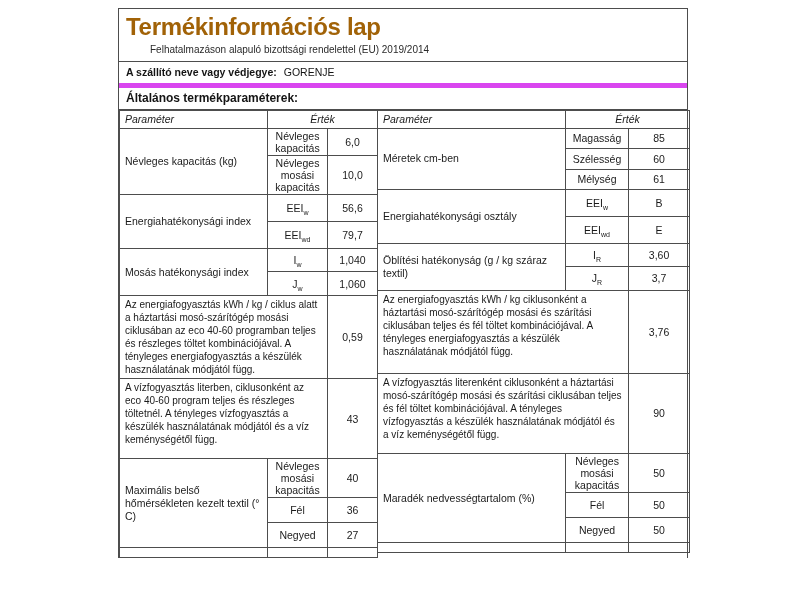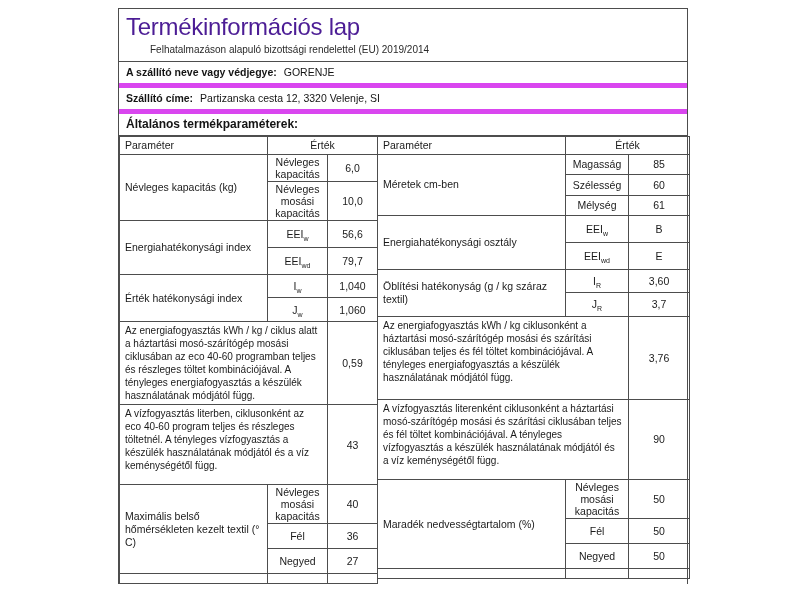--- a/index.html
+++ b/index.html
@@ -8,42 +8,42 @@
     width: 800px; height: 600px;
     font-family: "Liberation Sans", sans-serif;
     color: #141414;
   }
   .page { position: relative; width: 800px; height: 600px; background: #fff; overflow: hidden; }
   .sheet {
     position: absolute; left: 118px; top: 8px; width: 570px;
     border: 1px solid #4d4d4d; border-bottom: none; background: #fff;
   }
   .titleblock { padding: 5px 7px 6px; border-bottom: 1px solid #4d4d4d; }
-  .title { font-size: 24px; font-weight: 400; line-height: 1.12; letter-spacing: -0.3px; color: #4c1d95; }
+  .title { font-size: 24px; font-weight: 700; line-height: 1.12; letter-spacing: -0.3px; color: #a16207; }
   .subtitle { font-size: 10px; margin-top: 3px; color: #2a2a2a; padding-left: 24px; }
   .inforow {
     display: flex; align-items: center; height: 26px; padding: 0 7px;
     border-bottom: 5px solid #d946ef; font-size: 10.5px;
   }
   .inforow .lbl { font-weight: 700; }
   .inforow .val { margin-left: 7px; }
   .sectionrow {
     display: flex; align-items: center; height: 22px; padding: 0 7px;
     border-bottom: 1px solid #4d4d4d; font-size: 12px; font-weight: 700;
   }
   .tables { display: flex; align-items: flex-start; }
   table.ptable { border-collapse: collapse; table-layout: fixed; font-size: 10.5px; color: #1a1a1a; }
   table.ptable.lt { width: 258px; }
   table.ptable.rt { width: 312px; margin-left: -1px; }
   table.ptable td { border: 1px solid #4d4d4d; overflow: hidden; }
   .ptable td.p    { text-align: left;  vertical-align: middle; padding: 2px 5px; line-height: 1.22; }
   .ptable td.para { text-align: left;  vertical-align: top;    padding: 2px 5px; font-size: 10px; line-height: 1.3; }
   .ptable td.s    { text-align: center; vertical-align: middle; padding: 1px 2px; line-height: 1.15; }
   .ptable td.v    { text-align: center; vertical-align: middle; padding: 1px 2px; }
-  .ptable td.head { vertical-align: middle; }
+  .ptable td.head { vertical-align: middle; font-style: italic; }
   .ptable td.c    { text-align: center; }
   sub { font-size: 7px; line-height: 0; }
   
   tr.rh  > td { height: 18px; }
   tr.r20 > td { height: 20px; }
   tr.r21 > td { height: 21px; }
   tr.r23 > td { height: 23px; }
   tr.r24 > td { height: 24px; }
   tr.r25 > td { height: 25px; }
   tr.r27 > td { height: 27px; }
@@ -62,24 +62,20 @@
     <div class="titleblock">
       <div class="title">Termékinformációs lap</div>
       <div class="subtitle">Felhatalmazáson alapuló bizottsági rendelettel (EU) 2019/2014</div>
     </div>
 
     <div class="inforow">
       <span class="lbl">A szállító neve vagy védjegye:</span>
       <span class="val">GORENJE</span>
     </div>
 
-    <div class="inforow">
-      <span class="lbl">Szállító címe:</span>
-      <span class="val">Partizanska cesta 12, 3320 Velenje, SI</span>
-    </div>
 
 
     <div class="sectionrow">
       <span>Általános termékparaméterek:</span>
     </div>
 
     <div class="tables">
 
       <table class="ptable lt">
         <colgroup>
@@ -104,21 +100,21 @@
         <tr class="r27">
           <td class="p" rowspan="2">Energiahatékonysági index</td>
           <td class="s"><span>EEI</span><sub>w</sub></td>
           <td class="v">56,6</td>
         </tr>
         <tr class="r27">
           <td class="s"><span>EEI</span><sub>wd</sub></td>
           <td class="v">79,7</td>
         </tr>
         <tr class="r23">
-          <td class="p" rowspan="2">Érték hatékonysági index</td>
+          <td class="p" rowspan="2">Mosás hatékonysági index</td>
           <td class="s"><span>I</span><sub>w</sub></td>
           <td class="v">1,040</td>
         </tr>
         <tr class="r24">
           <td class="s"><span>J</span><sub>w</sub></td>
           <td class="v">1,060</td>
         </tr>
         <tr class="r83">
           <td class="para" colspan="2">Az energiafogyasztás kWh / kg / ciklus alatt a háztartási mosó-szárítógép mosási ciklusában az eco 40-60 programban teljes és részleges töltet kombinációjával. A tényleges energiafogyasztás a készülék használatának módjától függ.</td>
           <td class="v">0,59</td>

